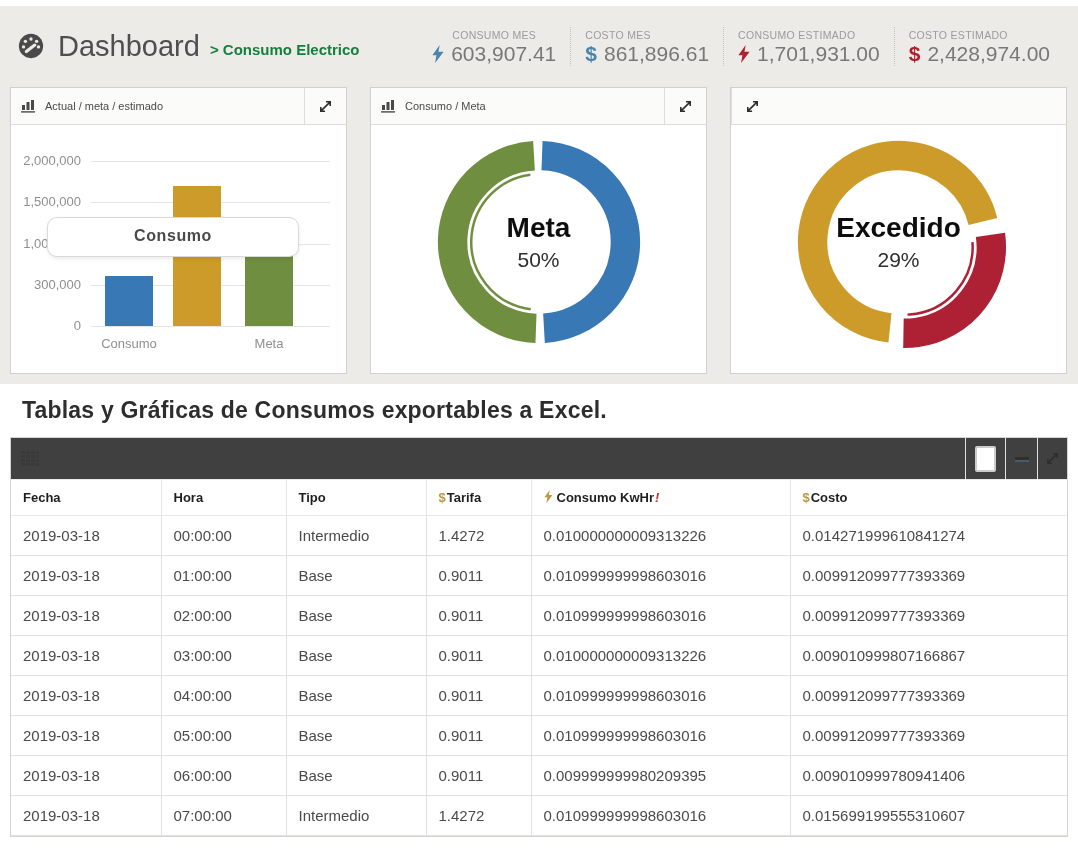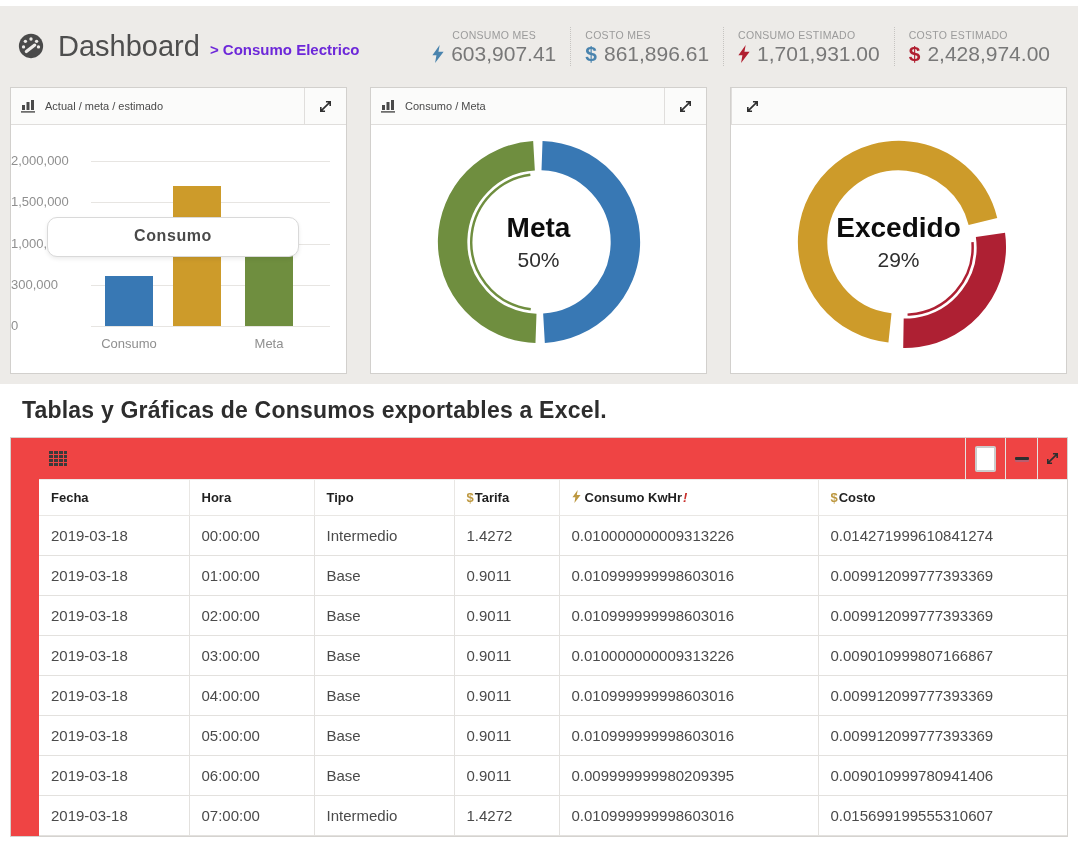--- a/index.html
+++ b/index.html
@@ -5,21 +5,21 @@
   * { margin:0; padding:0; box-sizing:border-box; }
   html,body { width:1078px; height:856px; overflow:hidden; background:#fff;
               font-family:"Liberation Sans", sans-serif; }
 
   
   .gray-zone { background:#edebe8; padding:6px 0 10px; margin-top:6px; }
 
   .app-header { display:flex; align-items:center; padding:8px 14px 0 16px; height:60px; }
   .gauge-wrap { margin-right:12px; display:flex; align-items:center; }
   .app-title { font-size:29px; color:#4e4e4e; }
-  .breadcrumb { font-size:15px; font-weight:bold; color:#6d28d9; margin-left:10px; margin-top:6px; }
+  .breadcrumb { font-size:15px; font-weight:bold; color:#15803d; margin-left:10px; margin-top:6px; }
 
   .stats { display:flex; margin-left:auto; }
   .stat { padding:2px 14px 0; border-left:1px dotted #c6c4c1; }
   .stat:first-child { border-left:none;text-align:center; }
   .stat-label { font-size:10.5px; color:#9b9b9b; letter-spacing:.3px; margin-bottom:1px; }
   .stat-value { display:flex; align-items:center; font-size:21px; color:#787878; }
   .stat-ico { display:inline-flex; align-items:center; margin-right:7px; font-weight:bold; font-size:21px; }
 
   
   .panels { display:flex; gap:23px; padding:0 10px; margin-top:15px; }
@@ -27,21 +27,21 @@
   .panel-header { height:37px; border-bottom:1px solid #e0dedc; background:#fbfbfa;
                   display:flex; align-items:center; }
   .panel-title { flex:1; display:flex; align-items:center; gap:8px; padding-left:10px;
                  font-size:11px; color:#4a4a4a; }
   .panel-expand { width:42px; height:100%; border-left:1px solid #e0dedc;
                   display:flex; align-items:center; justify-content:center; cursor:pointer; }
   .panel-body { position:relative; height:248px; }
 
   
   .ylabels { position:absolute; left:0; top:36px; height:165px; width:70px; }
-  .ytick { position:absolute; right:0; width:70px; 
+  .ytick { position:absolute; right:0; width:70px; text-align:right;
            font-size:13px; color:#8f8f8f; }
   .plot { position:absolute; left:80px; right:16px; top:36px; height:165px; }
   .gridline { position:absolute; left:0; right:0; height:1px; background:#e7e5e2; }
   .bar { position:absolute; bottom:0; }
   .xlabels { position:absolute; left:0; top:211px; width:100%; height:20px; }
   .xtick { position:absolute; width:80px; text-align:center; font-size:13px; color:#8f8f8f; }
   .chart-tooltip { position:absolute; left:36px; top:92px; width:252px; z-index:5;
                    background:#fff; border:1px solid #d9d9d9; border-radius:10px;
                    box-shadow:0 2px 4px rgba(0,0,0,.08); text-align:center; padding:9px 0 11px; }
   .tt-title { font-size:16px; font-weight:bold; color:#4a4a4a; letter-spacing:.6px; }
@@ -54,21 +54,21 @@
   .donut-center { position:absolute; inset:0; display:flex; flex-direction:column;
                   align-items:center; justify-content:center; pointer-events:none; }
   .dc-label { font-size:28px; font-weight:bold; color:#0d0d0d; white-space:nowrap; }
   .dc-value { font-size:21px; color:#2e2e2e; margin-top:4px; }
 
   
   .white-zone { background:#fff; }
   .section-title { padding:13px 0 9px 22px; font-size:23px; font-weight:bold;
                    color:#2d2d2d; letter-spacing:.2px; }
 
-  .table-panel { margin:4px 10px 0; border:1px solid #d5d3d0; background:#ef4444;padding-left:28px; }
+  .table-panel { margin:4px 10px 0; border:1px solid #d5d3d0; background:#404040; }
   .toolbar { height:42px; display:flex; align-items:center; border-bottom:1px solid #eceae8; }
   .toolbar-left { padding-left:10px; display:flex; align-items:center; }
   .tool-cells { margin-left:auto; display:flex; height:100%; }
   .tool-cell { display:flex; align-items:center; justify-content:center;
                border-left:1px solid #e4e2e0; cursor:pointer; }
   .tool-cell.cb { width:40px; } .tool-cell.mn { width:32px; } .tool-cell.ex { width:30px; }
   .checkbox { width:21px; height:26px; border:2px solid #cccccc; border-radius:2px; background:#fff; }
   .minus-bar { width:14px; height:3.5px; background:#2f2f2f; border-radius:1px;
                box-shadow:0 2px 0 rgba(90,140,190,.35); }
 

